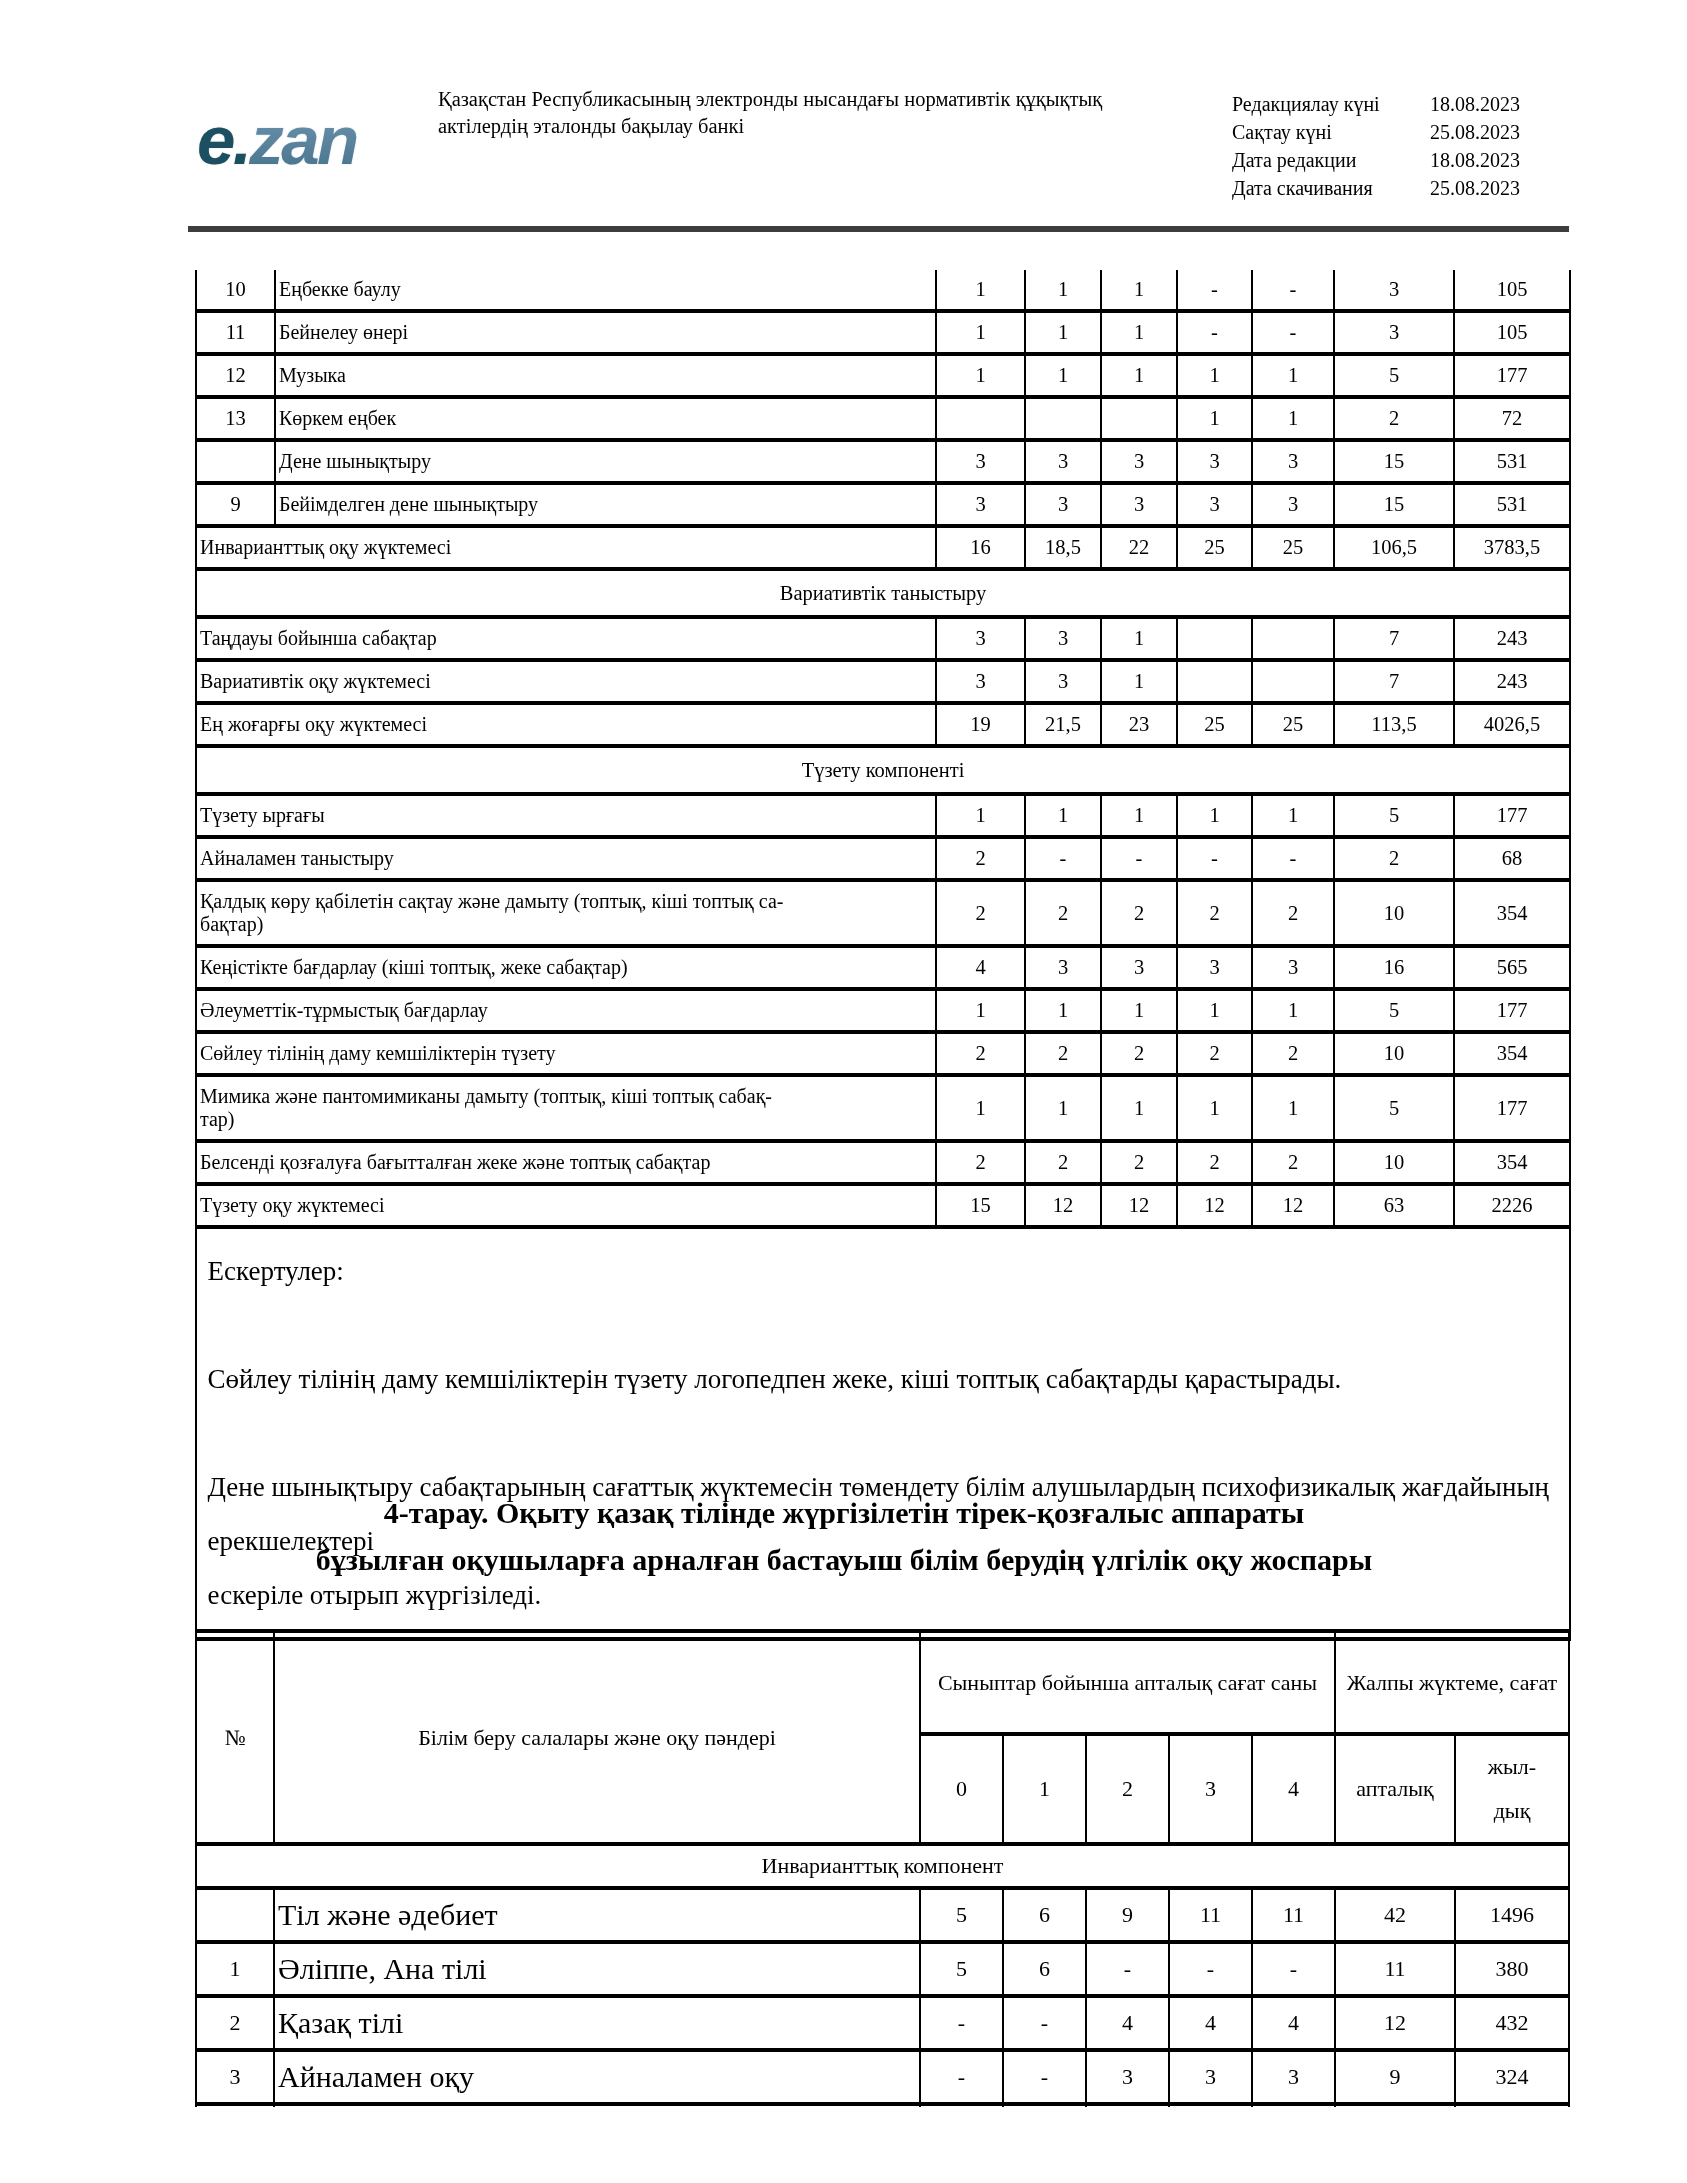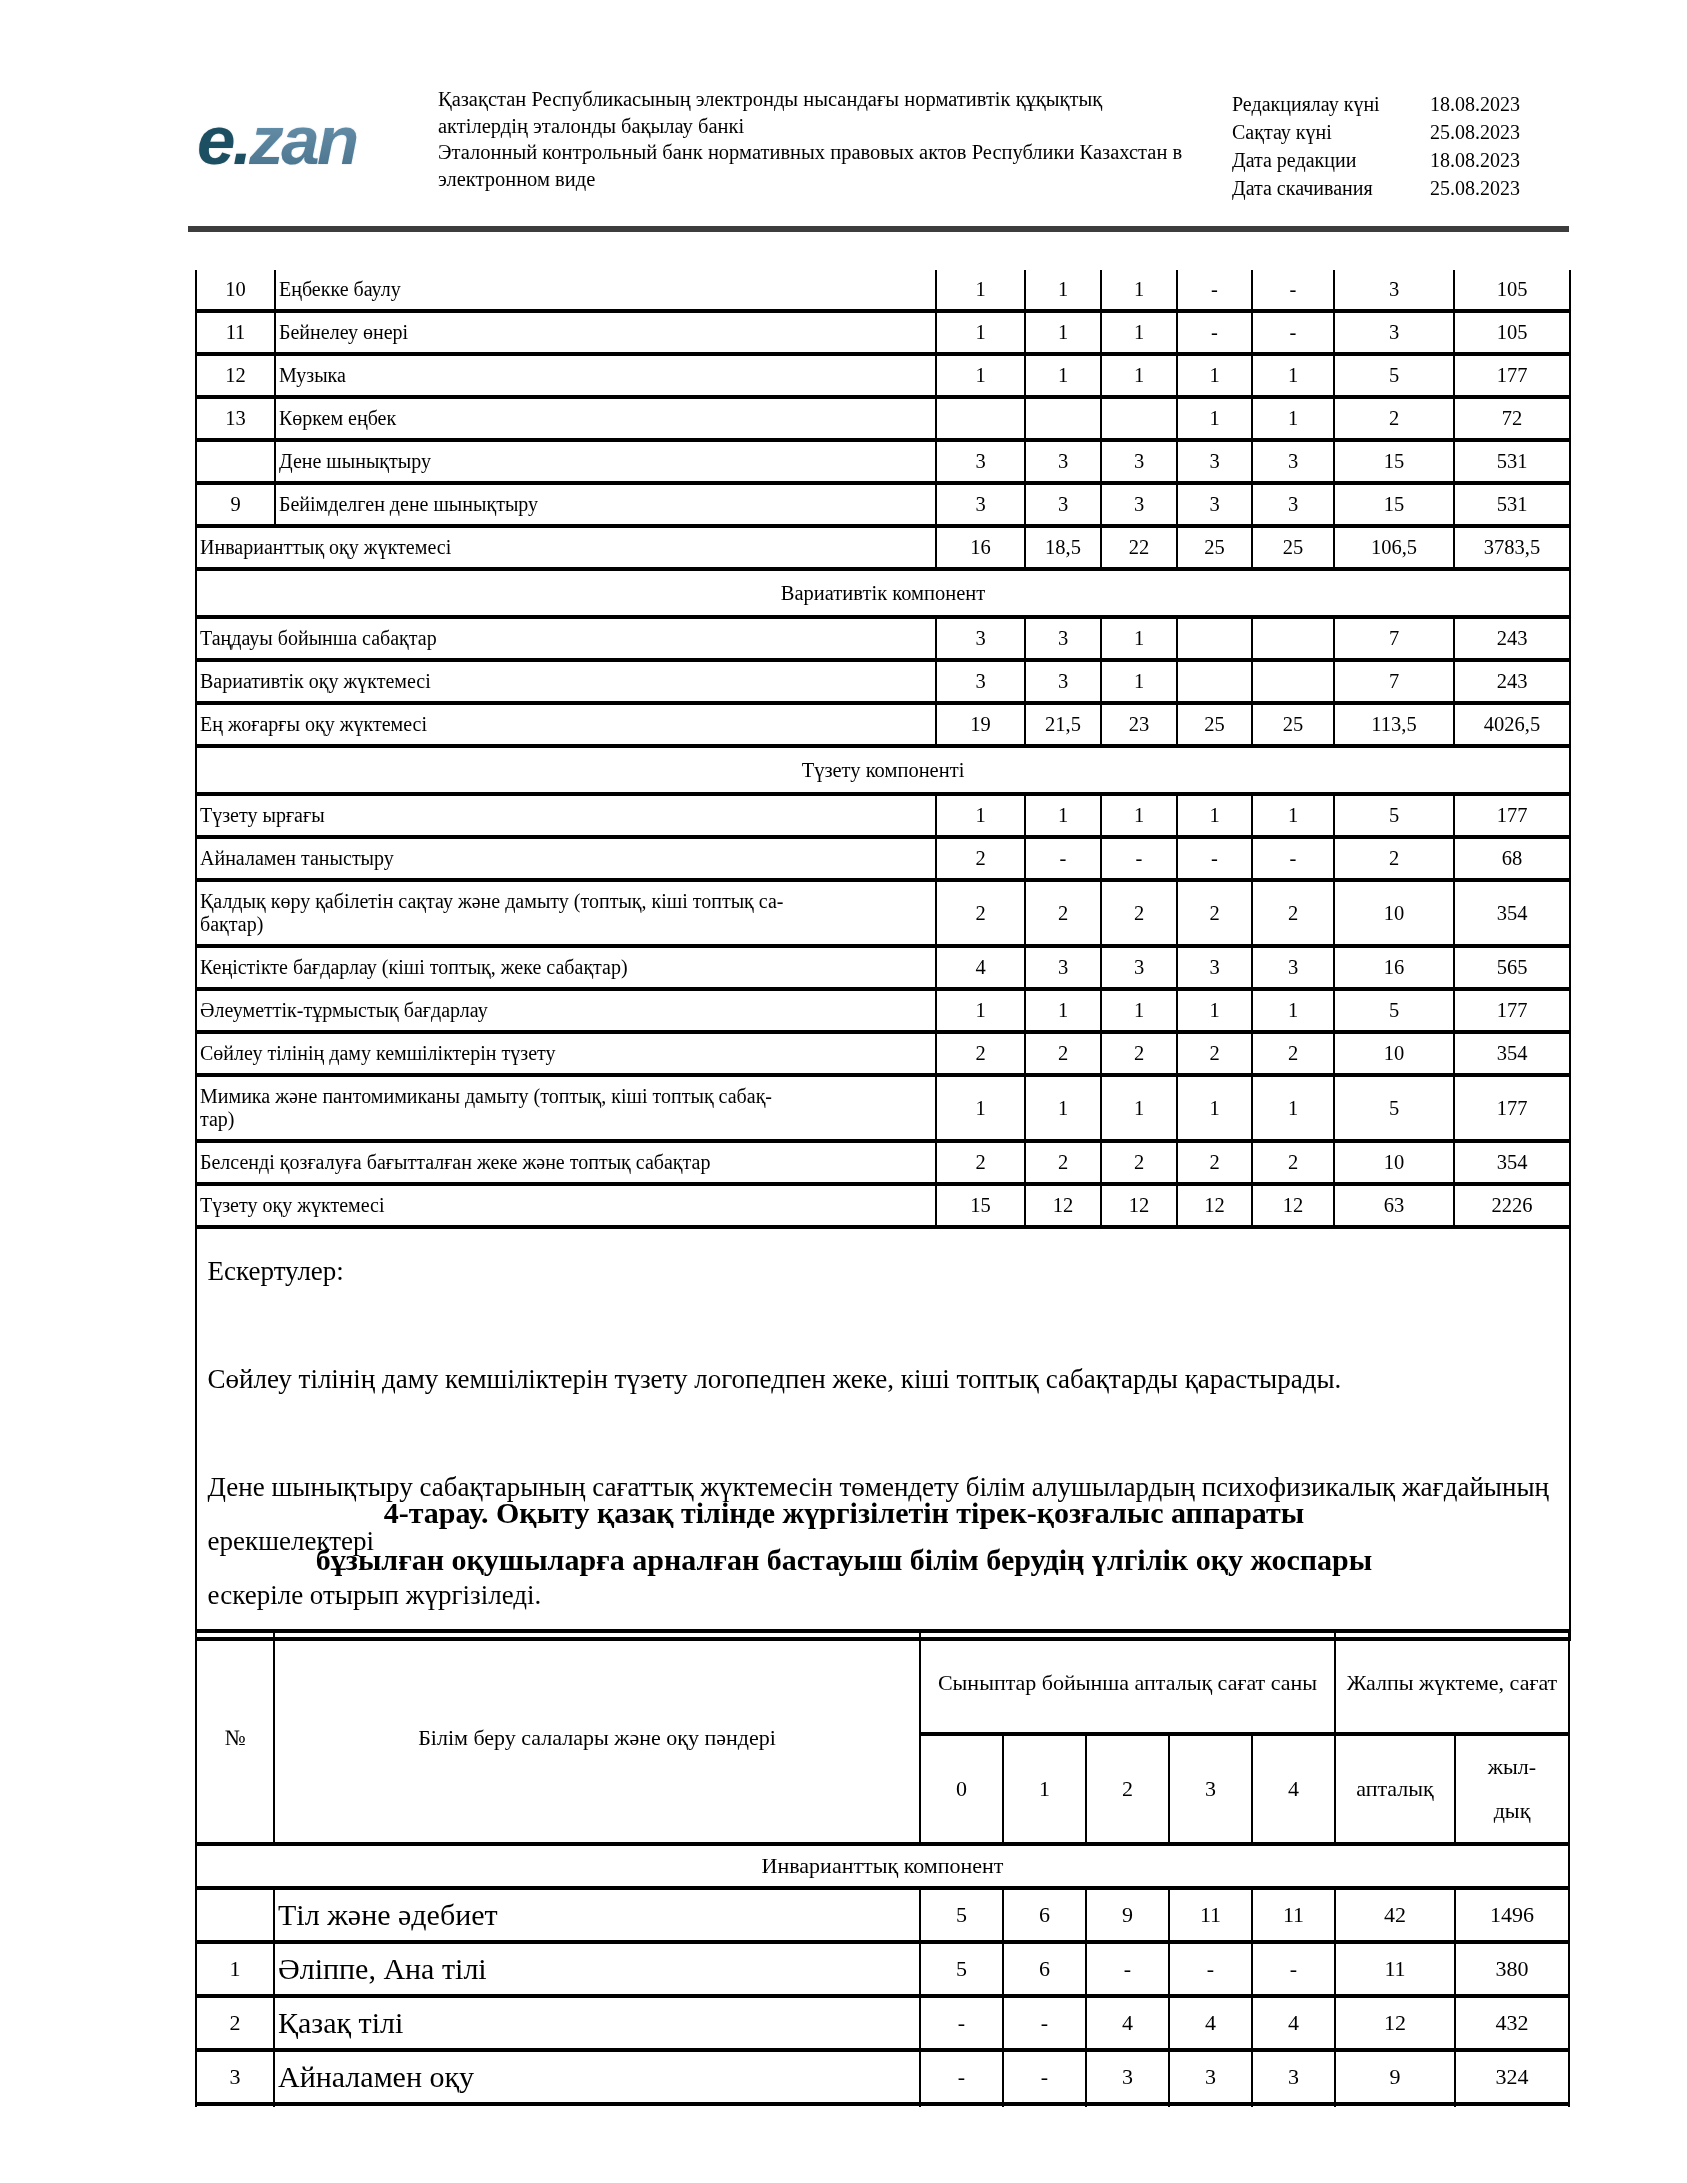--- a/index.html
+++ b/index.html
@@ -86,21 +86,20 @@
 </style>
 </head>
 <body>
 
 <div class="page">
 
   <div class="logo"><span class="e">e.</span><span class="zan">zan</span></div>
 
   <div class="org-text">
     <div>Қазақстан Республикасының электронды нысандағы нормативтік құқықтық актілердің эталонды бақылау банкі</div>
-    <div>Эталонный контрольный банк нормативных правовых актов Республики Казахстан в электронном виде</div>
   </div>
 
   <div class="dates">
     <div class="date-row">
       <span class="date-label">Редакциялау күні</span>
       <span class="date-value">18.08.2023</span>
     </div>
     <div class="date-row">
       <span class="date-label">Сақтау күні</span>
       <span class="date-value">25.08.2023</span>
@@ -201,21 +200,21 @@
             <td class="name" colspan="2">Инварианттық оқу жүктемесі</td>
             <td class="val">16</td>
             <td class="val">18,5</td>
             <td class="val">22</td>
             <td class="val">25</td>
             <td class="val">25</td>
             <td class="val">106,5</td>
             <td class="val">3783,5</td>
           </tr>
           <tr>
-            <td class="section" colspan="9">Вариативтік компонент</td>
+            <td class="section" colspan="9">Вариативтік таныстыру</td>
           </tr>
           <tr>
             <td class="name" colspan="2">Таңдауы бойынша сабақтар</td>
             <td class="val">3</td>
             <td class="val">3</td>
             <td class="val">1</td>
             <td class="val"></td>
             <td class="val"></td>
             <td class="val">7</td>
             <td class="val">243</td>

